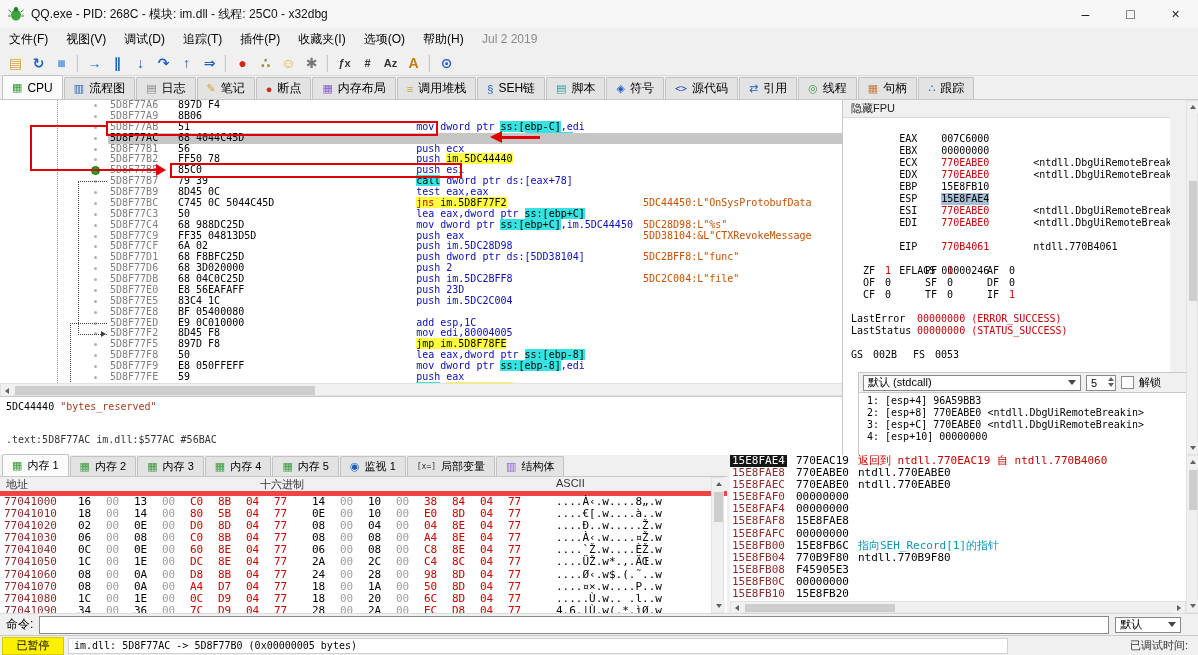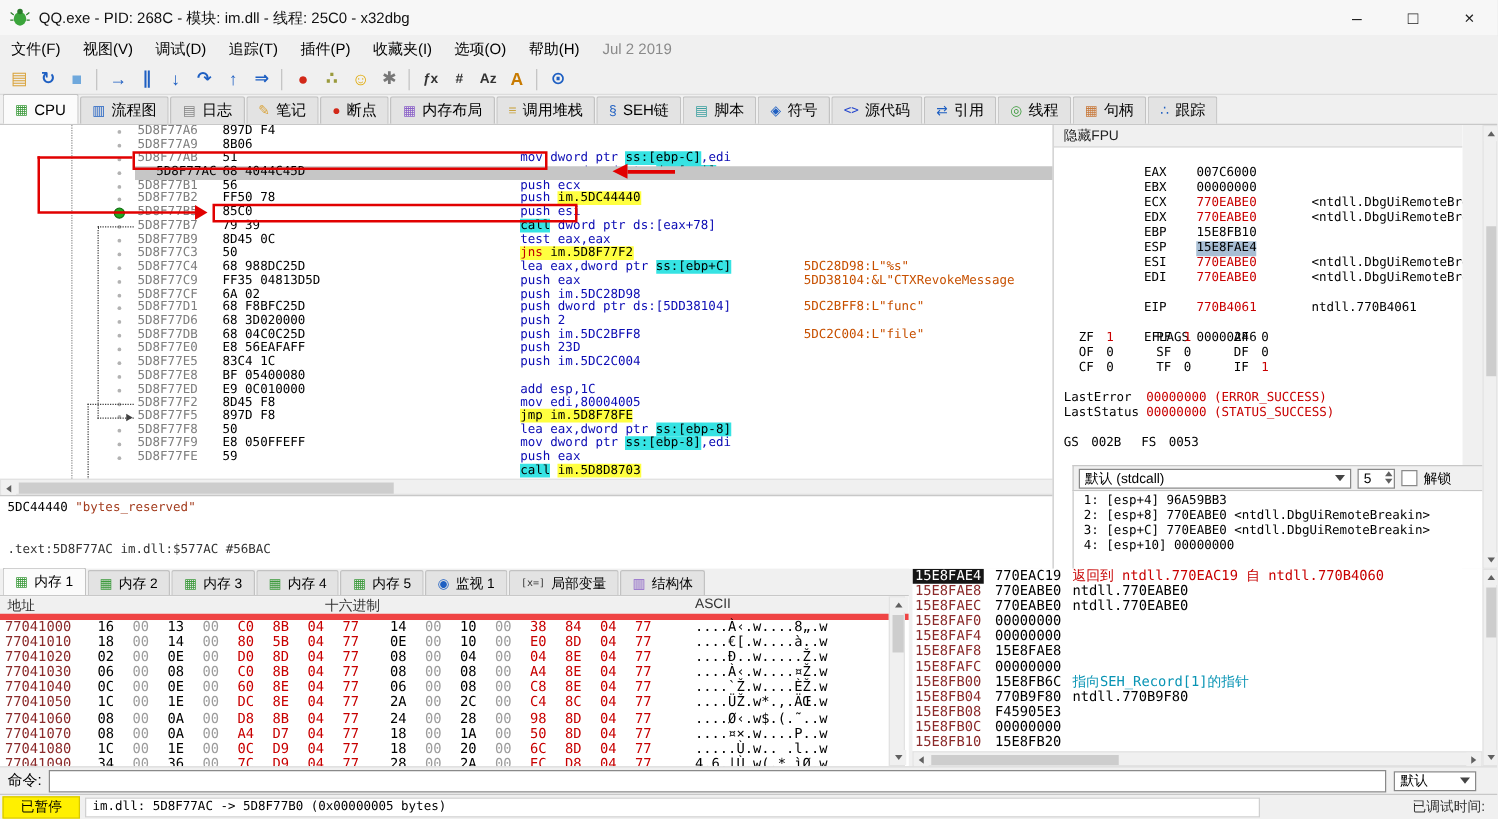--- a/index.html
+++ b/index.html
@@ -40,21 +40,21 @@
   .i-vars{color:#333;font-family:"DejaVu Sans Mono",monospace;font-size:8px}
   
   .disasm-pane{position:absolute;left:0;top:100px;width:858px;height:283px;background:#FFFFFF;
                overflow:hidden;font-family:"DejaVu Sans Mono","Liberation Mono",monospace;font-size:10px;}
   .disasm-rows{position:absolute;left:0;top:0;width:845px;height:283px;}
   .drow{height:10.88px;line-height:10.9px;position:relative;}
   .drow.sel{background:linear-gradient(to right,rgba(0,0,0,0) 108px,#C6C6C6 108px);}
   .g-dot{position:absolute;left:94px;top:4px;width:3px;height:3px;border-radius:50%;background:#B2B2B2;}
   .g-dot.bp{left:91px;top:1px;width:7px;height:7px;background:#1FA81F;border:1px solid #147014;}
   .d-addr{position:absolute;left:110px;color:#7E7E7E;}
-  .sel .d-addr{color:#000;margin-left:15px;}
+  .sel .d-addr{color:#000;}
   .d-bytes{position:absolute;left:178px;color:#000;white-space:pre;}
   .d-instr{position:absolute;left:368px;white-space:pre;}
   .d-comment{position:absolute;left:643px;color:#C75000;white-space:pre;}
   .n{color:#0B0BB4}
   .cy{background:#36E3E3;color:#000}
   .cc{background:#36E3E3;color:#000}
   .jr{background:#FFFF40;color:#C00000}
   .jb{background:#FFFF40;color:#000}
   .jm{background:#FFFF40;color:#000}
   .ym{background:#FFFF40;color:#000}
@@ -92,21 +92,21 @@
              font-family:"DejaVu Sans Mono",monospace;font-size:10px;padding:4px 6px;}
   .info-str{color:#A33C1E;}
   .info-loc{margin-top:22px;color:#333;}
   
   .reg-panel{position:absolute;left:842px;top:100px;width:328px;height:355px;background:#FFF;
              border-left:1px solid #C8C8C8;box-sizing:border-box;overflow:hidden;
              font-family:"DejaVu Sans Mono",monospace;font-size:10px;}
   .fpu-bar{height:17px;background:#F0F0F0;border-bottom:1px solid #D8D8D8;display:flex;align-items:center;}
   .fpu-btn{font-family:"Liberation Sans",sans-serif;font-size:11px;padding:0 8px;color:#222;}
   .reg-rows{padding-top:3px;}
-  .regrow{height:12px;line-height:12px;padding-left:24px;white-space:pre;}
+  .regrow{height:12px;line-height:12px;padding-left:8px;white-space:pre;}
   .rname{display:inline-block;width:42px;}
   .rval{display:inline-block;min-width:92px;}
   .rval.red{color:#C80000;}
   .rval.esp{background:#A8BED4;min-width:0;margin-right:44px;}
   .rextra{color:#000;}
   .flagrow{height:12px;line-height:12px;padding-left:20px;}
   .flagpair{display:inline-block;width:62px;}
   .fname{display:inline-block;width:22px;}
   .fval.red{color:#C80000;}
   .last-rows{margin-top:12px;}
@@ -404,20 +404,29 @@
       <div class="drow">
         <span class="g-dot"></span>
         <span class="d-addr">5D8F77B9</span>
         <span class="d-bytes">8D45 0C</span>
         <span class="d-instr">
           
         <span class=" n">lea eax,dword ptr </span><span class=" cy">ss:[ebp+C]</span></span>
         <span class="d-comment"></span>
       </div>
 
+      <div class="drow">
+        <span class="g-dot"></span>
+        <span class="d-addr">5D8F77BC</span>
+        <span class="d-bytes">C745 0C 5044C45D</span>
+        <span class="d-instr">
+          
+        <span class=" n">mov dword ptr </span><span class=" cy">ss:[ebp+C]</span><span class=" n">,im.5DC44450</span></span>
+        <span class="d-comment">5DC44450:L"OnSysProtobufData</span>
+      </div>
 
       <div class="drow">
         <span class="g-dot"></span>
         <span class="d-addr">5D8F77C3</span>
         <span class="d-bytes">50</span>
         <span class="d-instr">
           
         <span class=" n">push eax</span></span>
         <span class="d-comment"></span>
       </div>

